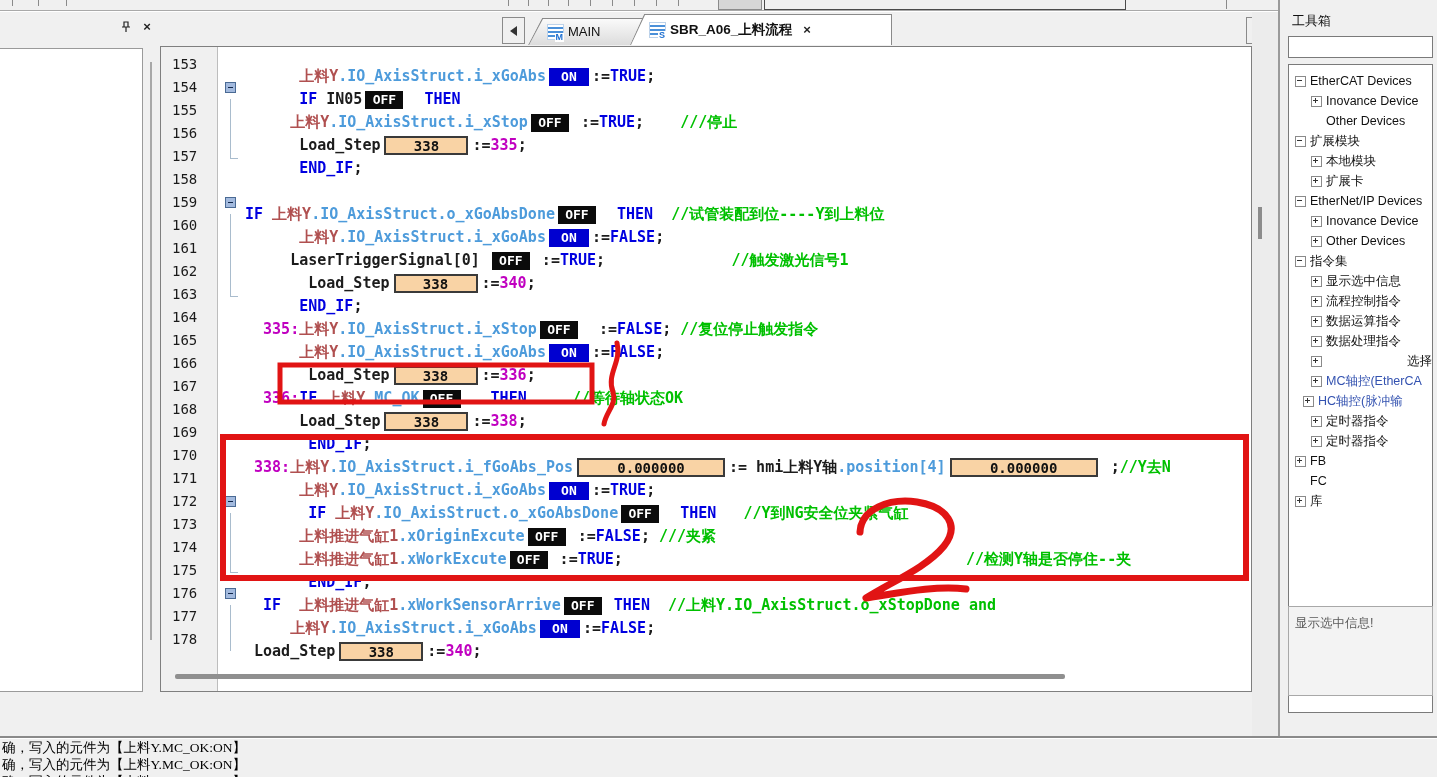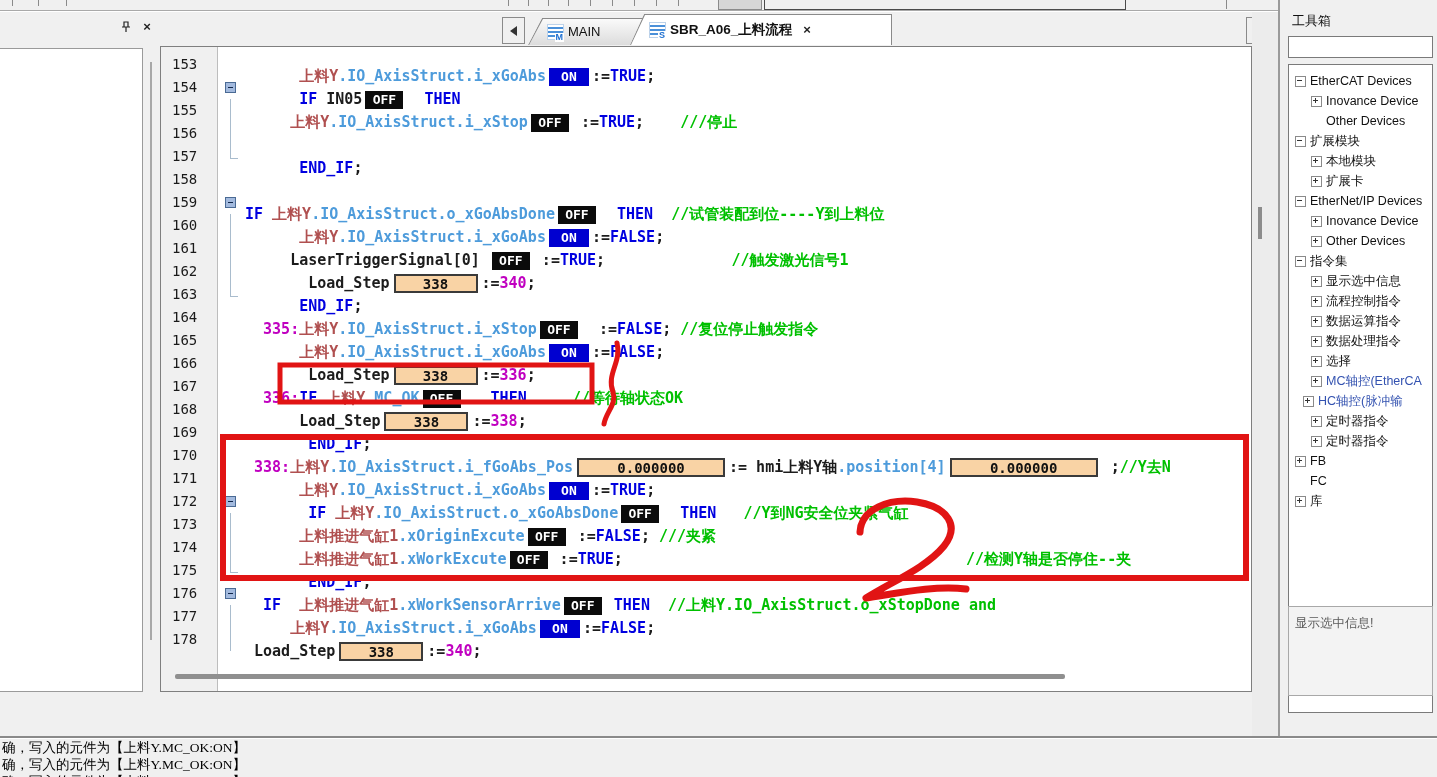--- a/index.html
+++ b/index.html
@@ -153,21 +153,21 @@
 <div class="navbtn" style="left:1246px;">
     <span class="tri-r"></span>
   </div>
 
 <div class="editor">
   <div class="gutter-bg"></div>
   <div id="code-rows">
       <div class="crow"><span class="lnum">153</span><span class="lfold"></span><span class="lcode"><span class="c-pln">      </span><span class="c-cn">上料Y</span><span class="c-mem">.IO_AxisStruct.i_xGoAbs</span><span class="mbadge on">ON</span><span class="c-pln">:=</span><span class="c-kw">TRUE</span><span class="c-pln">;</span></span></div>
       <div class="crow"><span class="lnum">154</span><span class="lfold"><span class="foldbox"></span></span><span class="lcode"><span class="c-pln">      </span><span class="c-kw">IF</span><span class="c-pln"> IN05</span><span class="mbadge off">OFF</span><span class="c-pln">  </span><span class="c-kw">THEN</span></span></div>
       <div class="crow"><span class="lnum">155</span><span class="lfold"><span class="foldv"></span></span><span class="lcode"><span class="c-pln">     </span><span class="c-cn">上料Y</span><span class="c-mem">.IO_AxisStruct.i_xStop</span><span class="mbadge off">OFF</span><span class="c-pln"> :=</span><span class="c-kw">TRUE</span><span class="c-pln">;    </span><span class="c-cmt">///停止</span></span></div>
-      <div class="crow"><span class="lnum">156</span><span class="lfold"><span class="foldv"></span></span></div>
+      <div class="crow"><span class="lnum">156</span><span class="lfold"><span class="foldv"></span></span><span class="lcode"><span class="c-pln">      </span><span class="c-pln">Load_Step</span><span class="valbox">338</span><span class="c-pln">:=</span><span class="c-num">335</span><span class="c-pln">;</span></span></div>
       <div class="crow"><span class="lnum">157</span><span class="lfold"><span class="folde"></span></span><span class="lcode"><span class="c-pln">      </span><span class="c-kw">END_IF</span><span class="c-pln">;</span></span></div>
       <div class="crow"><span class="lnum">158</span><span class="lfold"></span><span class="lcode"></span></div>
       <div class="crow"><span class="lnum">159</span><span class="lfold"><span class="foldbox"></span></span><span class="lcode"><span class="c-kw">IF</span><span class="c-pln"> </span><span class="c-cn">上料Y</span><span class="c-mem">.IO_AxisStruct.o_xGoAbsDone</span><span class="mbadge off">OFF</span><span class="c-pln">  </span><span class="c-kw">THEN</span><span class="c-pln">  </span><span class="c-cmt">//试管装配到位----Y到上料位</span></span></div>
       <div class="crow"><span class="lnum">160</span><span class="lfold"><span class="foldv"></span></span><span class="lcode"><span class="c-pln">      </span><span class="c-cn">上料Y</span><span class="c-mem">.IO_AxisStruct.i_xGoAbs</span><span class="mbadge on">ON</span><span class="c-pln">:=</span><span class="c-kw">FALSE</span><span class="c-pln">;</span></span></div>
       <div class="crow"><span class="lnum">161</span><span class="lfold"><span class="foldv"></span></span><span class="lcode"><span class="c-pln">     </span><span class="c-pln">LaserTriggerSignal[0] </span><span class="mbadge off">OFF</span><span class="c-pln"> :=</span><span class="c-kw">TRUE</span><span class="c-pln">;              </span><span class="c-cmt">//触发激光信号1</span></span></div>
       <div class="crow"><span class="lnum">162</span><span class="lfold"><span class="foldv"></span></span><span class="lcode"><span class="c-pln">       </span><span class="c-pln">Load_Step</span><span class="valbox">338</span><span class="c-pln">:=</span><span class="c-num">340</span><span class="c-pln">;</span></span></div>
       <div class="crow"><span class="lnum">163</span><span class="lfold"><span class="folde"></span></span><span class="lcode"><span class="c-pln">      </span><span class="c-kw">END_IF</span><span class="c-pln">;</span></span></div>
       <div class="crow"><span class="lnum">164</span><span class="lfold"></span><span class="lcode"><span class="c-pln">  </span><span class="c-lbl">335:</span><span class="c-cn">上料Y</span><span class="c-mem">.IO_AxisStruct.i_xStop</span><span class="mbadge off">OFF</span><span class="c-pln">  :=</span><span class="c-kw">FALSE</span><span class="c-pln">; </span><span class="c-cmt">//复位停止触发指令</span></span></div>
       <div class="crow"><span class="lnum">165</span><span class="lfold"></span><span class="lcode"><span class="c-pln">      </span><span class="c-cn">上料Y</span><span class="c-mem">.IO_AxisStruct.i_xGoAbs</span><span class="mbadge on">ON</span><span class="c-pln">:=</span><span class="c-kw">FALSE</span><span class="c-pln">;</span></span></div>
       <div class="crow"><span class="lnum">166</span><span class="lfold"></span><span class="lcode"><span class="c-pln">       </span><span class="c-pln">Load_Step</span><span class="valbox">338</span><span class="c-pln">:=</span><span class="c-num">336</span><span class="c-pln">;</span></span></div>
@@ -246,21 +246,21 @@
         <span class="tl">流程控制指令</span>
       </div>
       <div class="titem" style="padding-left: 22px;">
         <span class="pm plus"></span>
         <span class="tl">数据运算指令</span>
       </div>
       <div class="titem" style="padding-left: 22px;">
         <span class="pm plus"></span>
         <span class="tl">数据处理指令</span>
       </div>
-      <div class="titem" style="padding-left: 22px;">
+      <div class="titem" style="padding-left: 22px; justify-content: space-between;">
         <span class="pm plus"></span>
         <span class="tl">选择</span>
       </div>
       <div class="titem" style="padding-left: 22px;">
         <span class="pm plus"></span>
         <span class="tl blue">MC轴控(EtherCA</span>
       </div>
       <div class="titem" style="padding-left: 14px;">
         <span class="pm plus"></span>
         <span class="tl blue">HC轴控(脉冲输</span>

